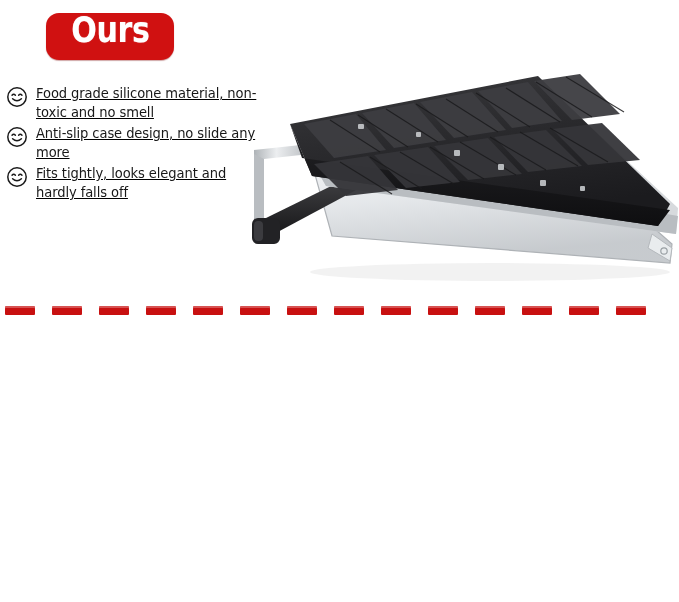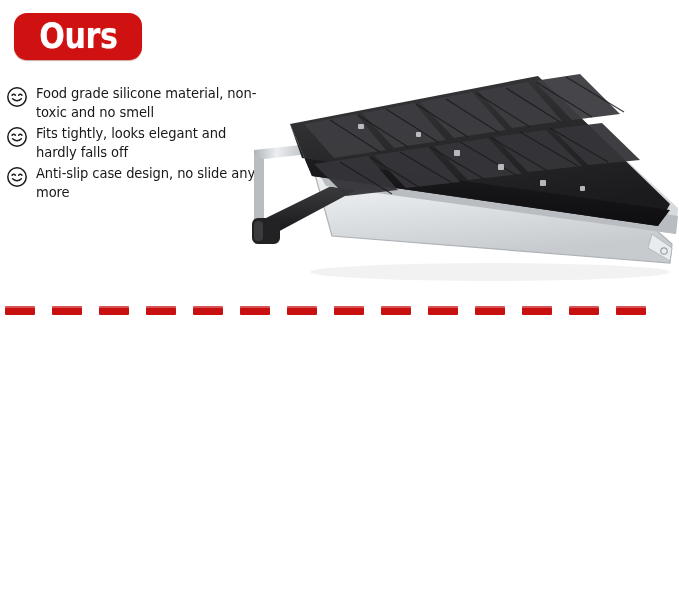--- a/index.html
+++ b/index.html
@@ -21,45 +21,46 @@
     left: 0;
     width: 679px;
   }
   #panel-ours  { top: 0;   height: 300px; }
   #panel-others{ top: 330px; height: 272px; }
 
   
   .badge {
     position: absolute;
     display: flex;
-    align-items: center;
     justify-content: center;
     background: #d01111;
     border-radius: 13px;
     box-shadow: 0 1px 1px rgba(120,0,0,0.35);
+    margin-left: 32px;
   }
   .badge-text {
     color: #ffffff;
     font-family: "DejaVu Sans", sans-serif;
     font-weight: bold;
     font-size: 35px;
     line-height: 35px;
     letter-spacing: -0.5px;
     transform: scaleX(0.86);
     white-space: nowrap;
     text-shadow: 0 0 1px rgba(255,255,255,0.5);
   }
   #badge-ours   { left: 14px; top: 13px;  width: 128px; height: 47px; }
 
   
   .feature-list {
     position: absolute;
     list-style: none;
     margin: 0;
     padding: 0;
+    text-decoration: underline;
   }
   #list-ours   { left: 6px; top: 84px;  width: 262px; }
 
   .feature-item {
     display: flex;
     align-items: flex-start;
     margin-bottom: 2px;
   }
 
   .face-icon {
@@ -130,33 +131,33 @@
 
     <li class="feature-item">
       <span class="face-icon">
         <svg viewBox="0 0 22 22" xmlns="http://www.w3.org/2000/svg">
           <circle cx="11" cy="11" r="9.2" fill="#fff" stroke="#1a1a1a" stroke-width="1.5"></circle>
           <path d="M6 9.3 q1.7 -2.1 3.4 0" fill="none" stroke="#1a1a1a" stroke-width="1.4" stroke-linecap="round"></path>
           <path d="M12.6 9.3 q1.7 -2.1 3.4 0" fill="none" stroke="#1a1a1a" stroke-width="1.4" stroke-linecap="round"></path>
           <path d="M6.6 12.8 q4.4 4 8.8 0" fill="none" stroke="#1a1a1a" stroke-width="1.5" stroke-linecap="round"></path>
         </svg>
       </span>
-      <span class="feature-text">Fits tightly, looks elegant and hardly falls off</span>
+      <span class="feature-text">Anti-slip case design, no slide any more</span>
     </li>
 
     <li class="feature-item">
       <span class="face-icon">
         <svg viewBox="0 0 22 22" xmlns="http://www.w3.org/2000/svg">
           <circle cx="11" cy="11" r="9.2" fill="#fff" stroke="#1a1a1a" stroke-width="1.5"></circle>
           <path d="M6 9.3 q1.7 -2.1 3.4 0" fill="none" stroke="#1a1a1a" stroke-width="1.4" stroke-linecap="round"></path>
           <path d="M12.6 9.3 q1.7 -2.1 3.4 0" fill="none" stroke="#1a1a1a" stroke-width="1.4" stroke-linecap="round"></path>
           <path d="M6.6 12.8 q4.4 4 8.8 0" fill="none" stroke="#1a1a1a" stroke-width="1.5" stroke-linecap="round"></path>
         </svg>
       </span>
-      <span class="feature-text">Anti-slip case design, no slide any more</span>
+      <span class="feature-text">Fits tightly, looks elegant and hardly falls off</span>
     </li>
 
   </ul>
 
   <div class="photo" id="photo-ours">
     <svg viewBox="0 0 439 232" xmlns="http://www.w3.org/2000/svg">
       <defs>
         <linearGradient id="kbTop" x1="0" y1="0" x2="0.35" y2="1">
           <stop offset="0%" stop-color="#3a3a3d"></stop>
           <stop offset="45%" stop-color="#2b2b2e"></stop>

